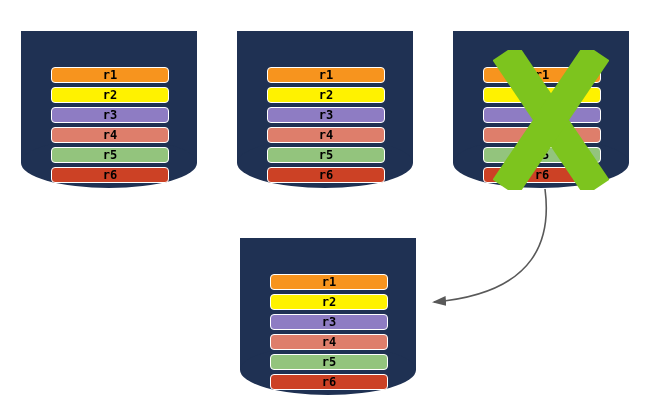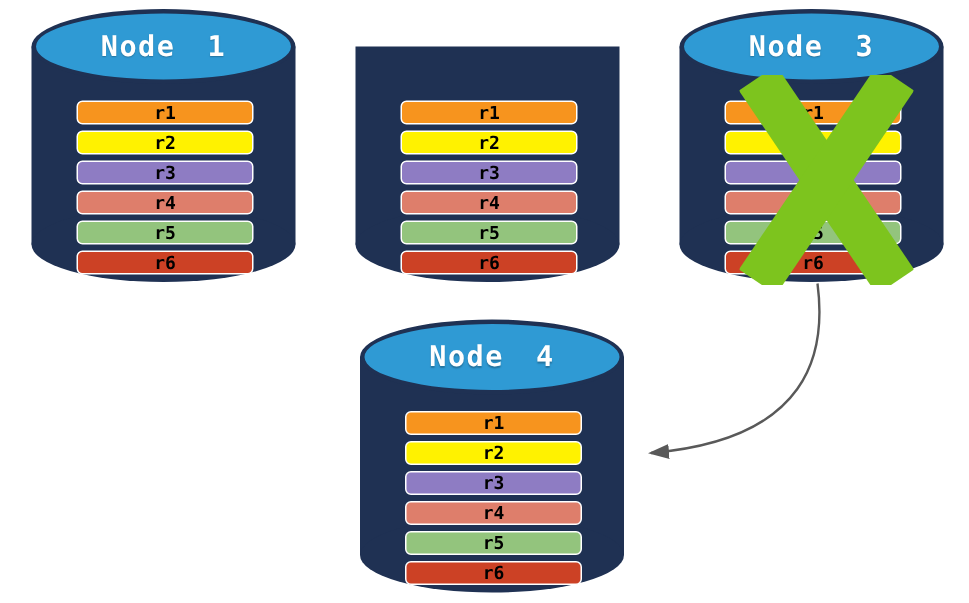--- a/index.html
+++ b/index.html
@@ -71,23 +71,20 @@
   #failover-arrow .head { fill: var(--arrowcol, #595959); }
 </style>
 </head>
 <body>
 
 <div class="canvas">
 
   <div class="node" id="node1">
     <div class="cyl-body"></div>
     <div class="cyl-bottom"></div>
-    <div class="cyl-top">
-      <span class="node-title">Node 1</span>
-    </div>
     <div class="rows">
       <div class="row" style="background: rgb(247, 148, 30);">
           <span>r1</span>
         </div>
       <div class="row" style="background: rgb(255, 242, 0);">
           <span>r2</span>
         </div>
       <div class="row" style="background: rgb(142, 124, 195);">
           <span>r3</span>
         </div>
@@ -124,23 +121,20 @@
         </div>
       <div class="row" style="background: rgb(204, 65, 37);">
           <span>r6</span>
         </div>
     </div>
   </div>
 
   <div class="node" id="node3">
     <div class="cyl-body"></div>
     <div class="cyl-bottom"></div>
-    <div class="cyl-top">
-      <span class="node-title">Node 3</span>
-    </div>
     <div class="rows">
       <div class="row" style="background: rgb(247, 148, 30);">
           <span>r1</span>
         </div>
       <div class="row" style="background: rgb(255, 242, 0);">
           <span>r2</span>
         </div>
       <div class="row" style="background: rgb(142, 124, 195);">
           <span>r3</span>
         </div>
@@ -158,23 +152,20 @@
       <svg viewBox="0 0 116 140" preserveAspectRatio="none" aria-hidden="true">
         <line class="x-stroke" x1="12" y1="2" x2="104" y2="138"></line>
         <line class="x-stroke" x1="104" y1="2" x2="12" y2="138"></line>
       </svg>
     </div>
   </div>
 
   <div class="node" id="node4">
     <div class="cyl-body"></div>
     <div class="cyl-bottom"></div>
-    <div class="cyl-top">
-      <span class="node-title">Node 4</span>
-    </div>
     <div class="rows">
       <div class="row" style="background: rgb(247, 148, 30);">
           <span>r1</span>
         </div>
       <div class="row" style="background: rgb(255, 242, 0);">
           <span>r2</span>
         </div>
       <div class="row" style="background: rgb(142, 124, 195);">
           <span>r3</span>
         </div>

